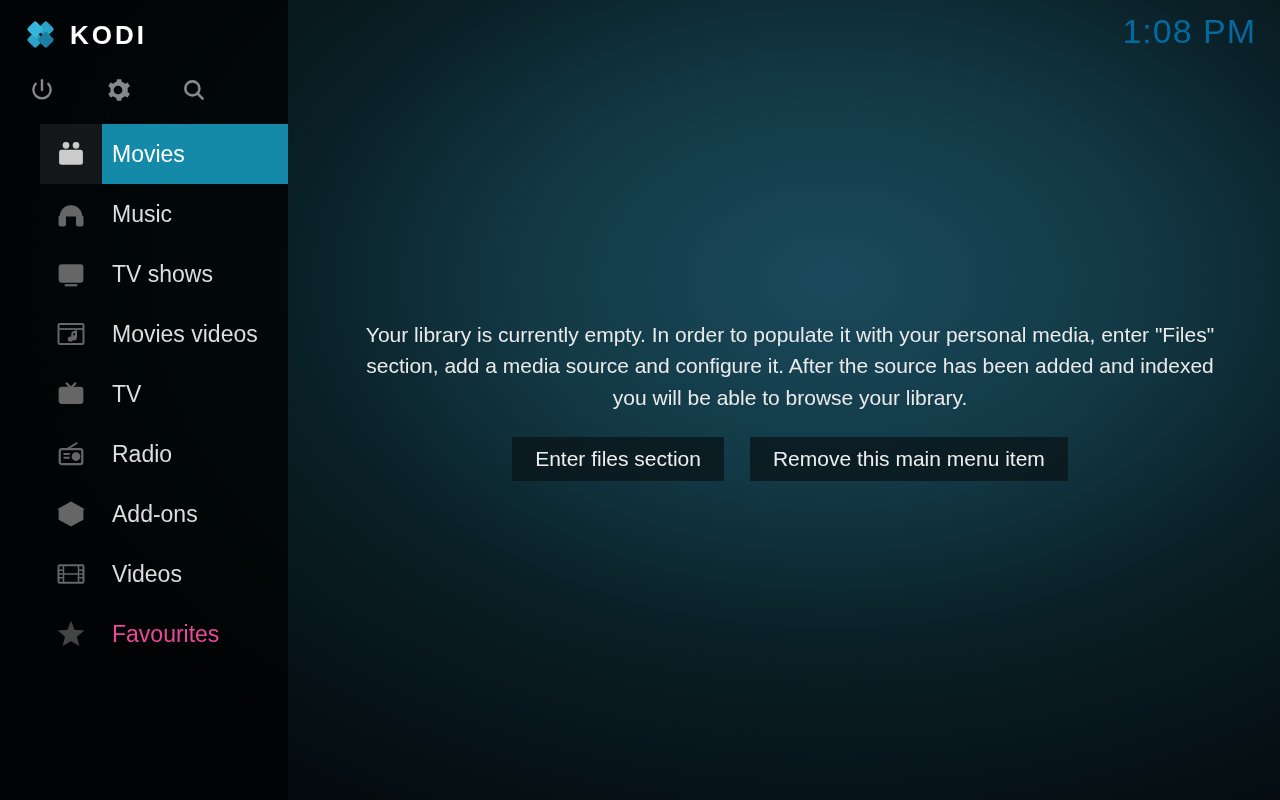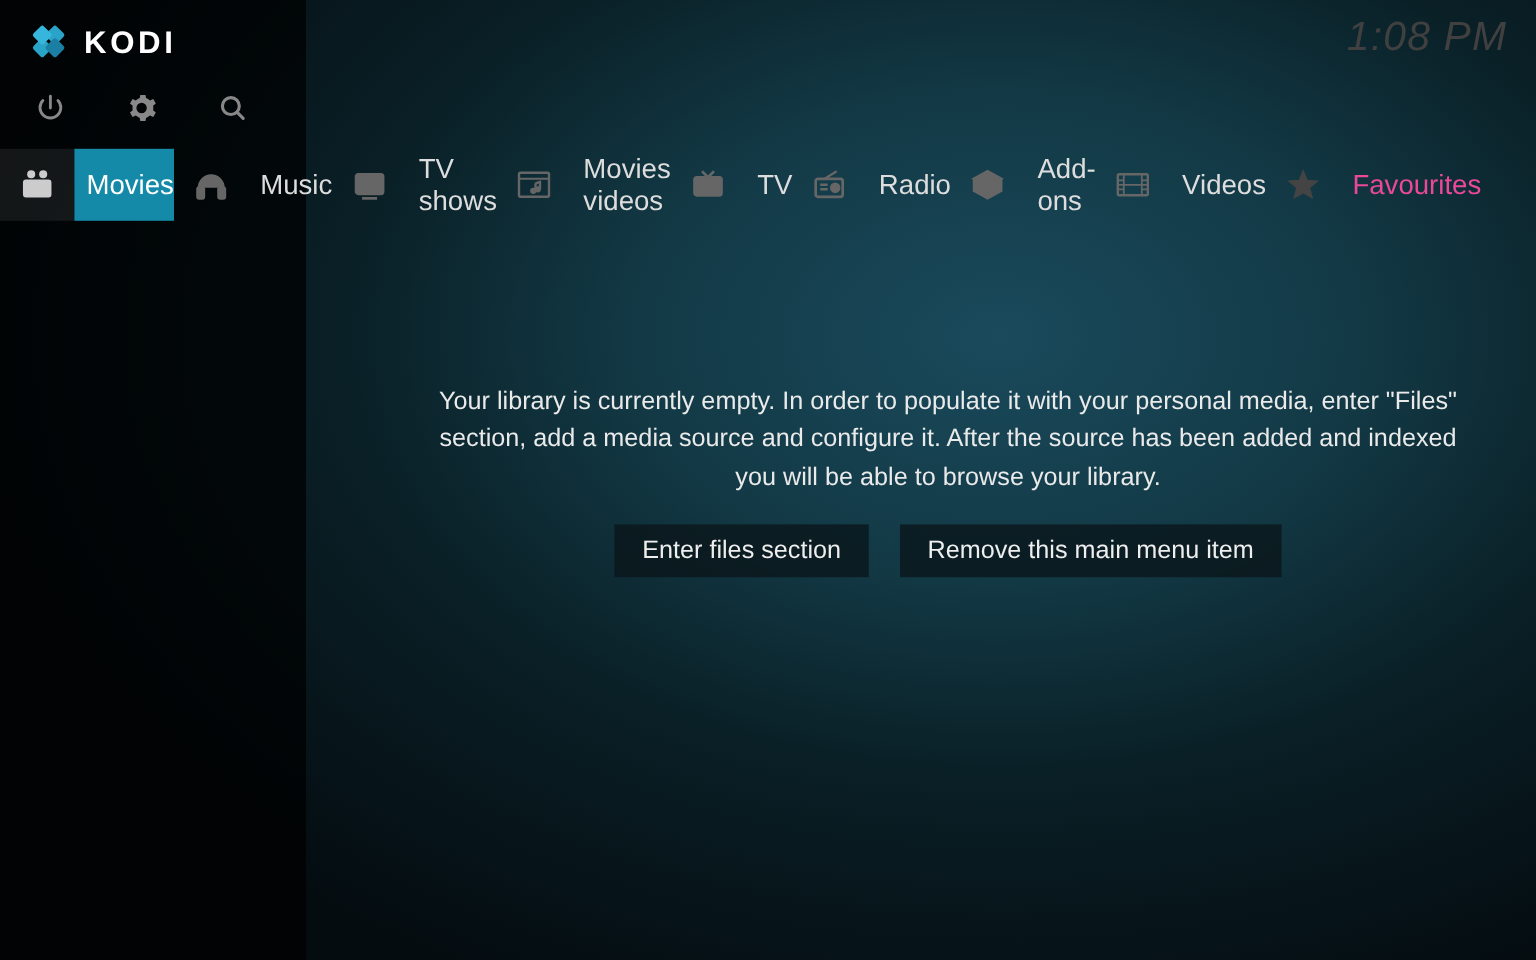--- a/index.html
+++ b/index.html
@@ -8,28 +8,27 @@
     background: radial-gradient(ellipse 900px 600px at 65% 35%, #1a4a5c 0%, #123844 35%, #0a2027 60%, #040c10 100%);
     color: #e8e8e8;
     position: relative;
   }
   .clock {
     position: absolute;
     top: 12px;
     right: 24px;
     font-size: 34px;
     font-weight: 300;
-    color: #404040;
+    color: #0369a1;
     letter-spacing: 1px;
-    font-style: italic;
   }
   .sidebar {
     position: absolute;
     left: 0; top: 0;
-    width: 255px;
+    width: 288px;
     height: 100%;
     background: rgba(0,0,0,0.72);
     display: flex;
     flex-direction: column;
   }
   .logo-row {
     display: flex;
     align-items: center;
     gap: 12px;
     padding: 18px 24px 10px 24px;
@@ -43,21 +42,22 @@
   }
   .sys-icon {
     width: 28px; height: 28px;
     display: flex; align-items: center; justify-content: center;
     color: #888;
     cursor: pointer;
   }
   .sys-icon svg { width: 26px; height: 26px; }
   .menu {
     display: flex;
-    flex-direction: row;
+    flex-direction: column;
+    margin-left: 40px;
   }
   .menu-item {
     display: flex;
     align-items: center;
     height: 60px;
     cursor: pointer;
   }
   .menu-item .icon-slot {
     width: 62px;
     display: flex;

